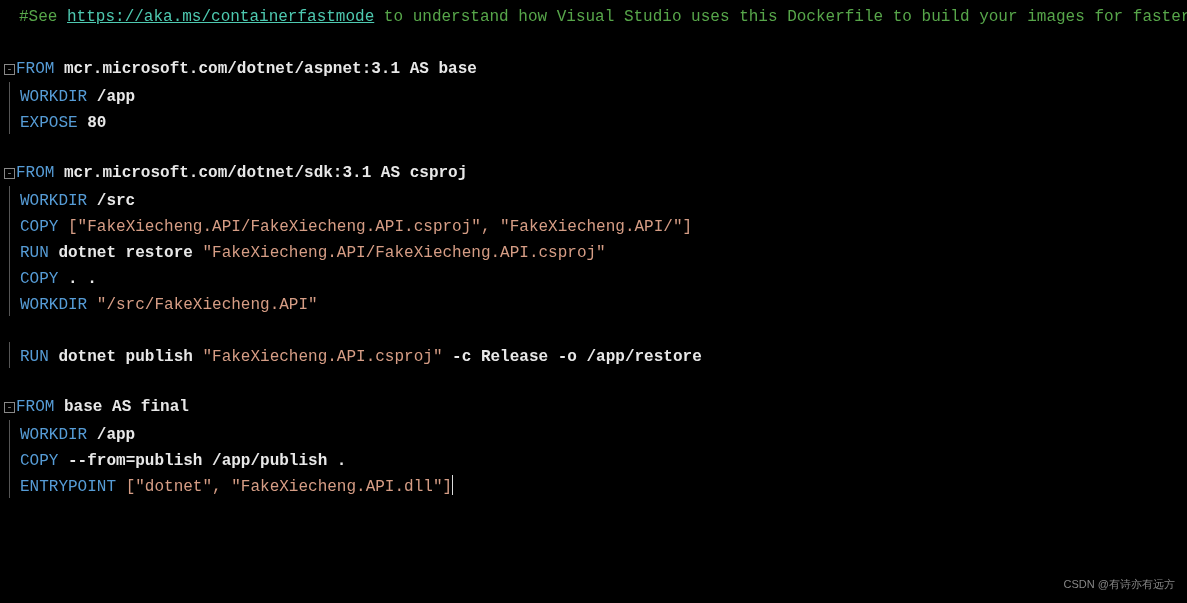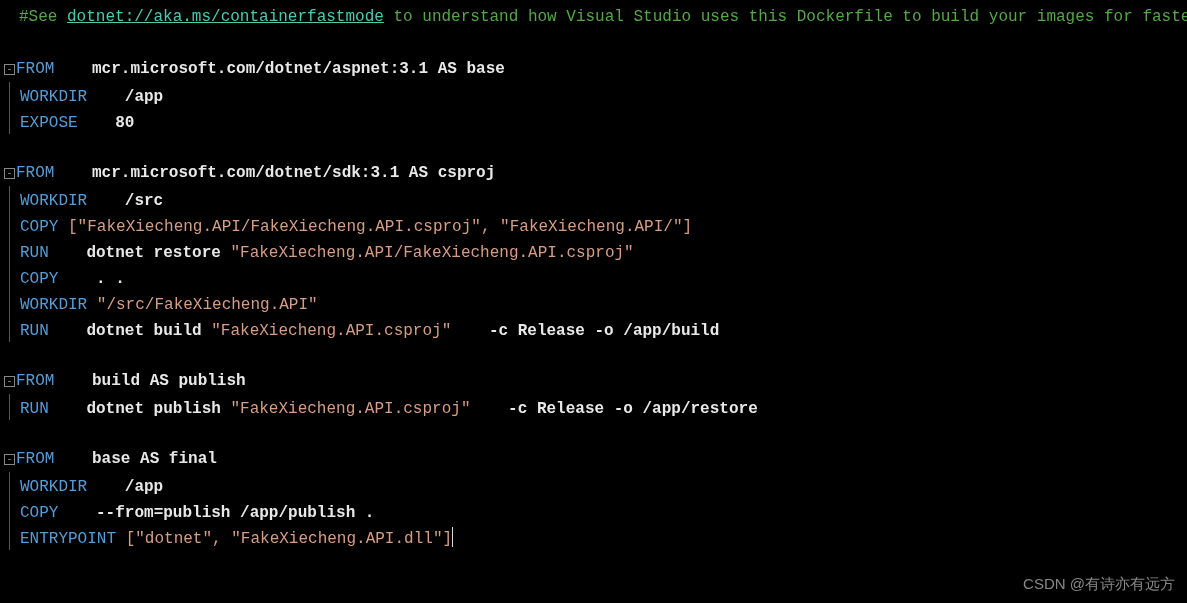--- a/index.html
+++ b/index.html
@@ -5,46 +5,44 @@
   html,body{margin:0;padding:0;background:#000;width:1187px;height:603px;overflow:hidden;}
   body{font-family:Consolas,'Courier New',monospace;font-size:16px;line-height:26px;color:#dcdcdc;}
   .editor{position:relative;padding:4px 0 0 4px;}
   .line{white-space:pre;height:26px;position:relative;}
   .fold{display:inline-block;width:11px;height:11px;border:1px solid #888;color:#888;font-size:10px;line-height:9px;text-align:center;margin-right:1px;vertical-align:1px;box-sizing:border-box;}
   .guide{display:inline-block;border-left:1px solid #555;height:26px;width:1px;margin-left:5px;margin-right:9px;vertical-align:-7px;}
   .nog{display:inline-block;width:15px;}
   .green{color:#57a64a;margin-top:40px;}
   .link{color:#4ec9b0;text-decoration:underline;}
   .kw{color:#569cd6;}
-  .white{color:#e8e8e8;font-weight:bold;margin-left:28px;}
+  .white{color:#e8e8e8;font-weight:bold;}
   .str{color:#d69d85;}
   .cursor-line{position:absolute;border:1px solid #555;background:rgba(255,255,255,0.02);height:24px;left:15px;top:0;width:413px;z-index:-1;}
   .caret{display:inline-block;width:1px;height:20px;background:#dcdcdc;vertical-align:-4px;margin-left:0px;}
-  .watermark{position:absolute;right:12px;bottom:6px;color:#878787;font-family:Arial,sans-serif;font-size:15px;}
+  .watermark{position:absolute;right:12px;bottom:6px;color:#878787;font-family:Arial,sans-serif;font-size:11px;}
 </style>
 </head>
 <body>
 
 <div class="editor">
-  <div class="line"><span class="nog"></span><span class="green">#See </span><a class="link">dotnet://aka.ms/containerfastmode</a><span class="green"> to understand how Visual Studio uses this Dockerfile to build your images for faster debugging.</span></div>
+  <div class="line"><span class="nog"></span><span class="green">#See </span><a class="link">https://aka.ms/containerfastmode</a><span class="green"> to understand how Visual Studio uses this Dockerfile to build your images for faster debugging.</span></div>
   <div class="line"></div>
   <div id="code-lines">
       <div class="line"><span class="fold">-</span><span class="kw">FROM </span><span class="white">mcr.microsoft.com/dotnet/aspnet:3.1 AS base</span></div>
       <div class="line"><span class="guide"></span><span class="kw">WORKDIR </span><span class="white">/app</span></div>
       <div class="line"><span class="guide"></span><span class="kw">EXPOSE </span><span class="white">80</span></div>
       <div class="line"></div>
       <div class="line"><span class="fold">-</span><span class="kw">FROM </span><span class="white">mcr.microsoft.com/dotnet/sdk:3.1 AS csproj</span></div>
       <div class="line"><span class="guide"></span><span class="kw">WORKDIR </span><span class="white">/src</span></div>
       <div class="line"><span class="guide"></span><span class="kw">COPY </span><span class="str">["FakeXiecheng.API/FakeXiecheng.API.csproj", "FakeXiecheng.API/"]</span></div>
       <div class="line"><span class="guide"></span><span class="kw">RUN </span><span class="white">dotnet restore </span><span class="str">"FakeXiecheng.API/FakeXiecheng.API.csproj"</span></div>
       <div class="line"><span class="guide"></span><span class="kw">COPY </span><span class="white">. .</span></div>
       <div class="line"><span class="guide"></span><span class="kw">WORKDIR </span><span class="str">"/src/FakeXiecheng.API"</span></div>
-      <div class="line"><span class="guide"></span><span class="kw">RUN </span><span class="white">dotnet build </span><span class="str">"FakeXiecheng.API.csproj"</span><span class="white"> -c Release -o /app/build</span></div>
       <div class="line"></div>
-      <div class="line"><span class="fold">-</span><span class="kw">FROM </span><span class="white">build AS publish</span></div>
       <div class="line"><span class="guide"></span><span class="kw">RUN </span><span class="white">dotnet publish </span><span class="str">"FakeXiecheng.API.csproj"</span><span class="white"> -c Release -o /app/restore</span></div>
       <div class="line"></div>
       <div class="line"><span class="fold">-</span><span class="kw">FROM </span><span class="white">base AS final</span></div>
       <div class="line"><span class="guide"></span><span class="kw">WORKDIR </span><span class="white">/app</span></div>
       <div class="line"><span class="guide"></span><span class="kw">COPY </span><span class="white">--from=publish /app/publish .</span></div>
       <div class="line"><div class="cursor-line"></div><span class="guide"></span><span class="kw">ENTRYPOINT </span><span class="str">["dotnet", "FakeXiecheng.API.dll"]</span><span class="caret"></span></div>
     </div>
 </div>
 
 <div class="watermark">CSDN @有诗亦有远方</div>

